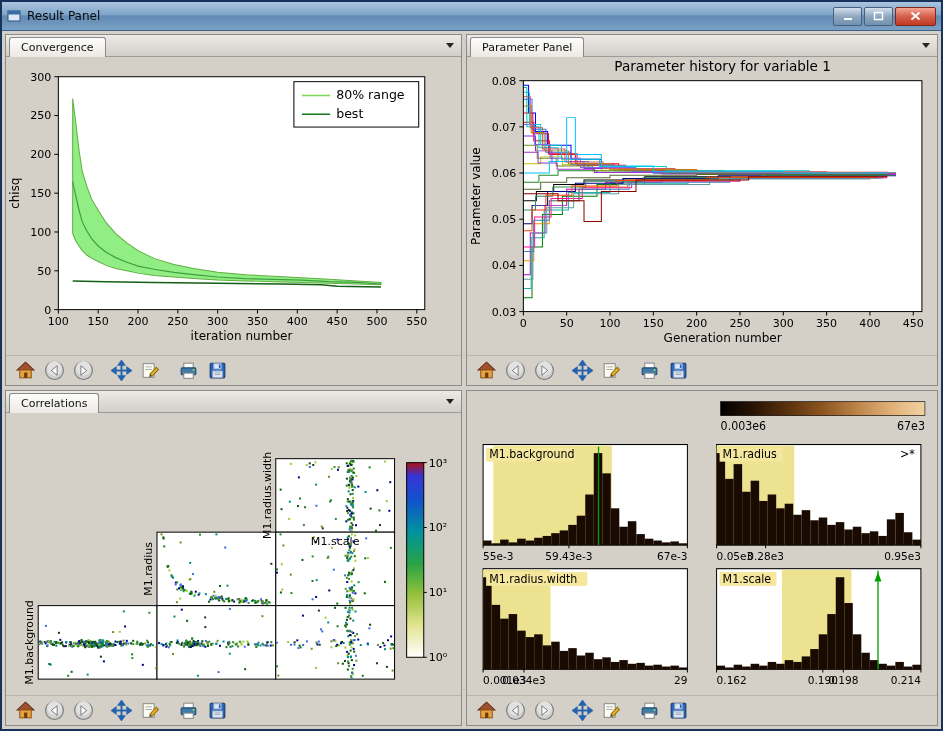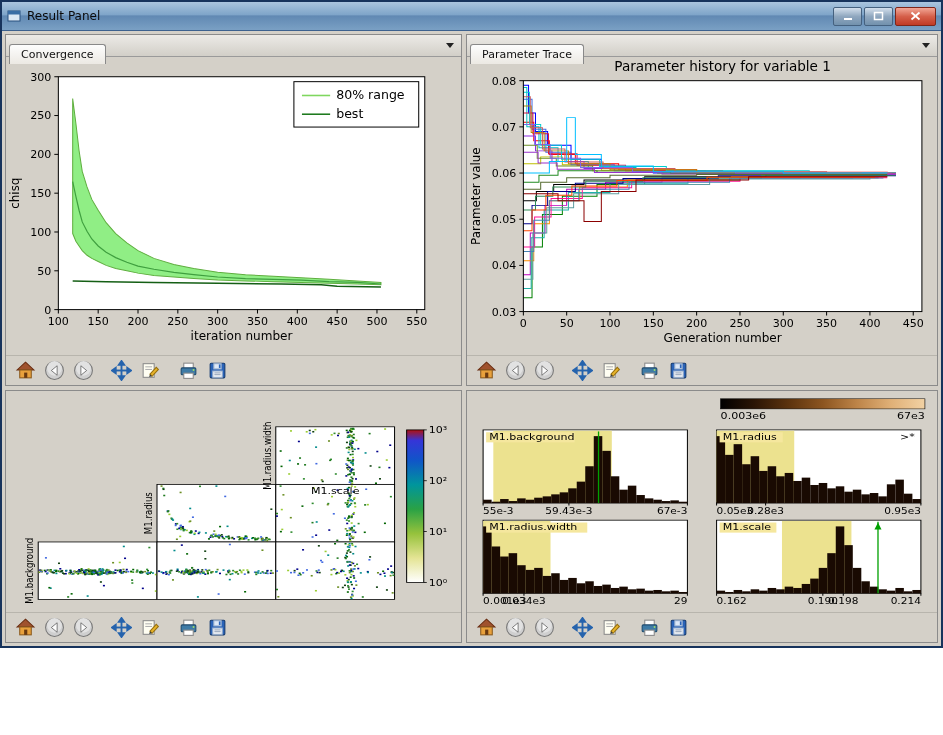--- a/index.html
+++ b/index.html
@@ -1,26 +1,26 @@
 <!DOCTYPE html>
 <html><head>
 <meta charset="utf-8">
 <style>
   html,body{margin:0;padding:0;background:#ffffff;font-family:"DejaVu Sans","Liberation Sans",sans-serif;}
-  .window{width:943px;height:648px;box-sizing:border-box;border:2px solid #17335c;display:flex;flex-direction:column;background:#d4d0c8;}
+  .window{width:943px;height:731px;box-sizing:border-box;border:2px solid #17335c;display:flex;flex-direction:column;background:#d4d0c8;}
   .titlebar{flex:0 0 28px;background:linear-gradient(#aac5de 0%,#7fa5c9 45%,#6189b3 50%,#7aa0c4 100%);display:flex;align-items:center;padding:0 5px;border-bottom:1px solid #3c618e;}
   .title-text{font-size:12px;color:#0a0a0a;margin-left:6px;}
   .winbtns{margin-left:auto;display:flex;align-items:flex-start;}
   .winbtn{height:17px;border-radius:2px;margin-left:2px;display:flex;align-items:center;justify-content:center;cursor:default;}
   .winbtn.min,.winbtn.max{width:27px;background:linear-gradient(#d3dfec,#8fa7bf 50%,#7291ad);border:1px solid #45617f;}
   .winbtn.close{width:39px;background:linear-gradient(#f2a796,#d55f4a 50%,#c03a24);border:1px solid #7e2619;}
   .content{flex:1;display:grid;grid-template-columns:457px 1fr;grid-template-rows:352px 1fr;gap:4px;padding:3px;min-height:0;}
   .panel{border:1px solid #8b8b8b;display:flex;flex-direction:column;min-height:0;background:#d4d0c8;}
   .tabbar{flex:0 0 21px;position:relative;background:linear-gradient(#eceae6,#d2cfc8);border-bottom:1px solid #9a9a9a;display:flex;align-items:flex-end;padding-left:3px;}
-  .tab{font-size:11px;color:#111;padding:3px 11px;background:linear-gradient(#fdfdfd,#ece9e3);border:1px solid #898989;border-bottom:none;border-radius:3px 3px 0 0;position:relative;top:8px;white-space:nowrap;}
+  .tab{font-size:11px;color:#111;padding:3px 11px;background:linear-gradient(#fdfdfd,#ece9e3);border:1px solid #898989;border-bottom:none;border-radius:3px 3px 0 0;position:relative;top:1px;white-space:nowrap;}
   .tab-dropdown{position:absolute;right:7px;top:8px;width:0;height:0;border-left:4px solid transparent;border-right:4px solid transparent;border-top:5px solid #222;}
   .figure{flex:1;min-height:0;}
   .figure svg{display:block;width:100%;height:100%;}
   .toolbar{flex:0 0 29px;display:flex;align-items:center;padding-left:5px;border-top:1px solid #b8b5ad;background:#d4d0c8;}
   .tbtn{width:29px;height:25px;display:flex;align-items:center;justify-content:center;}
   .tbtn.gap{margin-left:9px;}
   svg text{font-family:"DejaVu Sans","Liberation Sans",sans-serif;fill:#000;}
 </style>
 </head>
 <body>
@@ -167,21 +167,21 @@
               <rect x="5.5" y="10.5" width="9" height="6" fill="#f4f6f8" stroke="#9ab0cc"></rect>
               <line x1="7" y1="12.3" x2="13" y2="12.3" stroke="#90a0b8"></line>
               <line x1="7" y1="14" x2="13" y2="14" stroke="#90a0b8"></line>
             </svg>
           </div>
         </div>
     </div>
 
     <div class="panel">
       <div class="tabbar">
-        <div class="tab">Parameter Trace</div>
+        <div class="tab">Parameter Panel</div>
         <div class="tab-dropdown"></div>
       </div>
       <div class="figure">
         <svg id="svg-trace" preserveAspectRatio="none" viewBox="0 0 467 302">
             <rect x="56" y="24" width="396" height="234" fill="#fff"></rect>
             <path d="M56 28.67999999999998 L61.165217391304346 28.67999999999998 L61.165217391304346 56.76000000000002 L68.05217391304348 56.76000000000002 L68.05217391304348 75.47999999999999 L80.10434782608695 75.47999999999999 L80.10434782608695 89.51999999999998 L103.34782608695653 89.51999999999998 L103.34782608695653 103.56 L133.47826086956522 103.56 L133.47826086956522 112.92000000000002 L185.1304347826087 112.92000000000002 L185.1304347826087 117.60000000000002 L279.82608695652175 117.60000000000002 L279.82608695652175 118.536 L417.5652173913044 118.536 L417.5652173913044 118.536" fill="none" stroke="#0000ff" stroke-width="1"></path>
             <path d="M56 243.95999999999998 L64.6086956521739 243.95999999999998 L64.6086956521739 192.48000000000002 L74.93913043478261 192.48000000000002 L74.93913043478261 159.72000000000003 L94.73913043478261 159.72000000000003 L94.73913043478261 141 L129.17391304347825 141 L129.17391304347825 129.3 L176.52173913043478 129.3 L176.52173913043478 124.61999999999998 L271.2173913043478 124.61999999999998 L271.2173913043478 122.28000000000003 L408.95652173913044 122.28000000000003 L408.95652173913044 122.28000000000003" fill="none" stroke="#008000" stroke-width="1"></path>
             <path d="M56 66.12000000000003 L66.33043478260869 66.12000000000003 L66.33043478260869 84.83999999999997 L81.82608695652173 84.83999999999997 L81.82608695652173 98.88 L107.65217391304347 98.88 L107.65217391304347 108.24000000000001 L150.69565217391306 108.24000000000001 L150.69565217391306 114.32400000000001 L228.17391304347825 114.32400000000001 L228.17391304347825 116.66400000000002 L417.5652173913044 116.66400000000002 L417.5652173913044 117.132" fill="none" stroke="#ff0000" stroke-width="1"></path>
             <path d="M56 31.02000000000001 L59.44347826086957 31.02000000000001 L59.44347826086957 70.79999999999998 L71.49565217391304 70.79999999999998 L71.49565217391304 91.86000000000001 L90.43478260869566 91.86000000000001 L90.43478260869566 105.9 L120.56521739130434 105.9 L120.56521739130434 111.98400000000001 L167.91304347826087 111.98400000000001 L167.91304347826087 115.72799999999998 L314.2608695652174 115.72799999999998 L314.2608695652174 117.60000000000002 L426.17391304347825 117.60000000000002 L426.17391304347825 117.60000000000002" fill="none" stroke="#00bfbf" stroke-width="1"></path>
             <path d="M56 220.56 L62.88695652173913 220.56 L62.88695652173913 178.44 L77.52173913043478 178.44 L77.52173913043478 150.36 L99.04347826086956 150.36 L99.04347826086956 133.98 L137.7826086956522 133.98 L137.7826086956522 126.95999999999998 L193.7391304347826 126.95999999999998 L193.7391304347826 122.28000000000003 L331.4782608695652 122.28000000000003 L331.4782608695652 120.876 L417.5652173913044 120.876 L417.5652173913044 120.876" fill="none" stroke="#bf00bf" stroke-width="1"></path>
@@ -304,20 +304,24 @@
               <rect x="11.3" y="4.2" width="1.6" height="3.4" fill="#2a63b8"></rect>
               <rect x="5.5" y="10.5" width="9" height="6" fill="#f4f6f8" stroke="#9ab0cc"></rect>
               <line x1="7" y1="12.3" x2="13" y2="12.3" stroke="#90a0b8"></line>
               <line x1="7" y1="14" x2="13" y2="14" stroke="#90a0b8"></line>
             </svg>
           </div>
         </div>
     </div>
 
     <div class="panel">
+      <div class="tabbar">
+        <div class="tab">Correlations</div>
+        <div class="tab-dropdown"></div>
+      </div>
       <div class="figure">
         <svg id="svg-correlations" preserveAspectRatio="none" viewBox="0 0 452 284">
             <defs>
               <linearGradient id="corrGrad" x1="0" y1="0" x2="0" y2="1">
                 <stop offset="0" stop-color="#b01010"></stop>
                 <stop offset="0.07" stop-color="#3535d8"></stop>
                 <stop offset="0.2" stop-color="#1055c8"></stop>
                 <stop offset="0.36" stop-color="#00959c"></stop>
                 <stop offset="0.52" stop-color="#2aa245"></stop>
                 <stop offset="0.68" stop-color="#96c23c"></stop>

